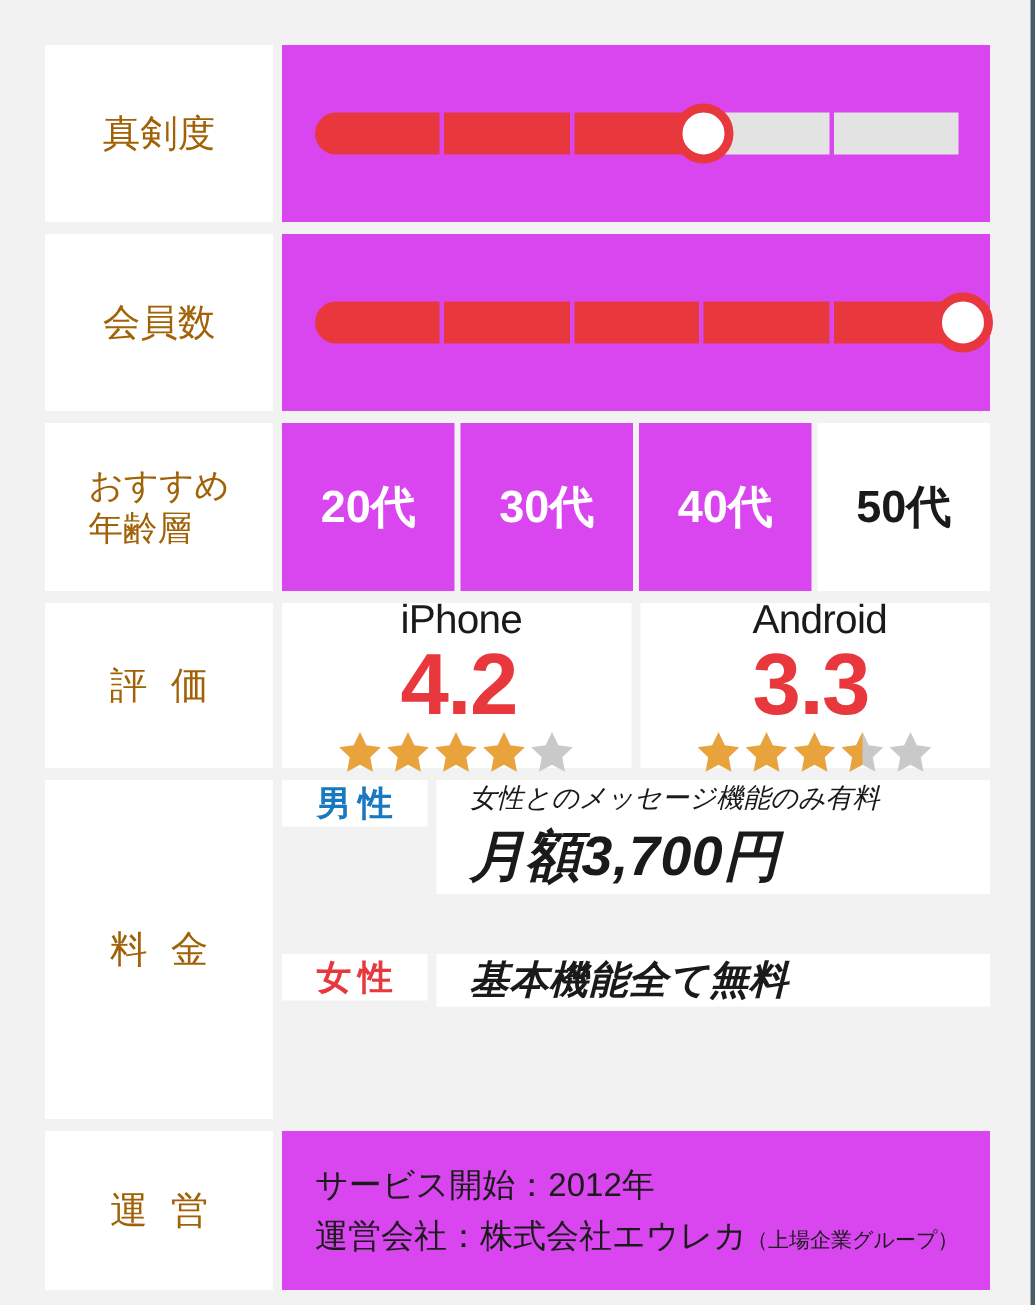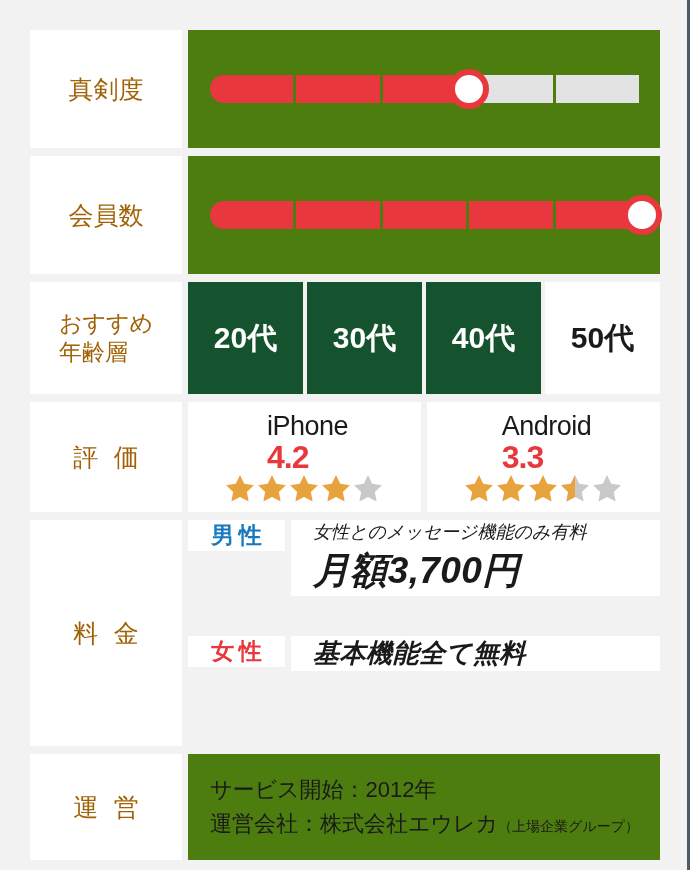--- a/index.html
+++ b/index.html
@@ -45,21 +45,21 @@
     font-weight: normal;
     font-size: 25px;
     line-height: 1.28;
   }
   .row-label.spread {
     letter-spacing: 0.62em;
     text-indent: 0.62em;
   }
   .row-body {
     flex: 1 1 auto;
-    background: #4d7c0f;
+    background: #d946ef;
     margin-left: 6px;
     display: flex;
     align-items: center;
   }
   
   .row-meter .row-label { height: 118px; }
   .row-meter .row-body { height: 118px; padding: 0 18px 0 22px; }
   .meter {
     position: relative;
     display: flex;
@@ -106,21 +106,21 @@
     align-items: center;
     justify-content: center;
     font-size: 30px;
     font-weight: bold;
     color: #1a1a1a;
     height: 100%;
     box-sizing: border-box;
   }
   .age-cell:last-child { margin-right: 0; }
   .age-cell.hot {
-    background: #14532d;
+    background: #d946ef;
     color: #ffffff;
   }
   
   .row-rating .row-label { height: 110px; }
   .row-rating .row-body {
     height: 110px;
     background: transparent;
     margin-left: 6px;
     padding: 0;
     align-items: stretch;
@@ -141,21 +141,21 @@
     justify-content: center;
     margin-bottom: 1px;
     flex-direction: column;
   }
   .rating-os {
     font-size: 27px;
     color: #1a1a1a;
     letter-spacing: -0.5px;
   }
   .rating-score {
-    font-size: 32px;
+    font-size: 58px;
     font-weight: bold;
     color: #e8383d;
     line-height: 0.95;
     letter-spacing: -1px;
     margin-left: 3px;
   }
   .stars { display: flex; align-items: center; }
   .star { width: 30px; height: 30px; margin-right: 2px; display: block; }
   
   .row-fee .row-label { height: 226px; }

